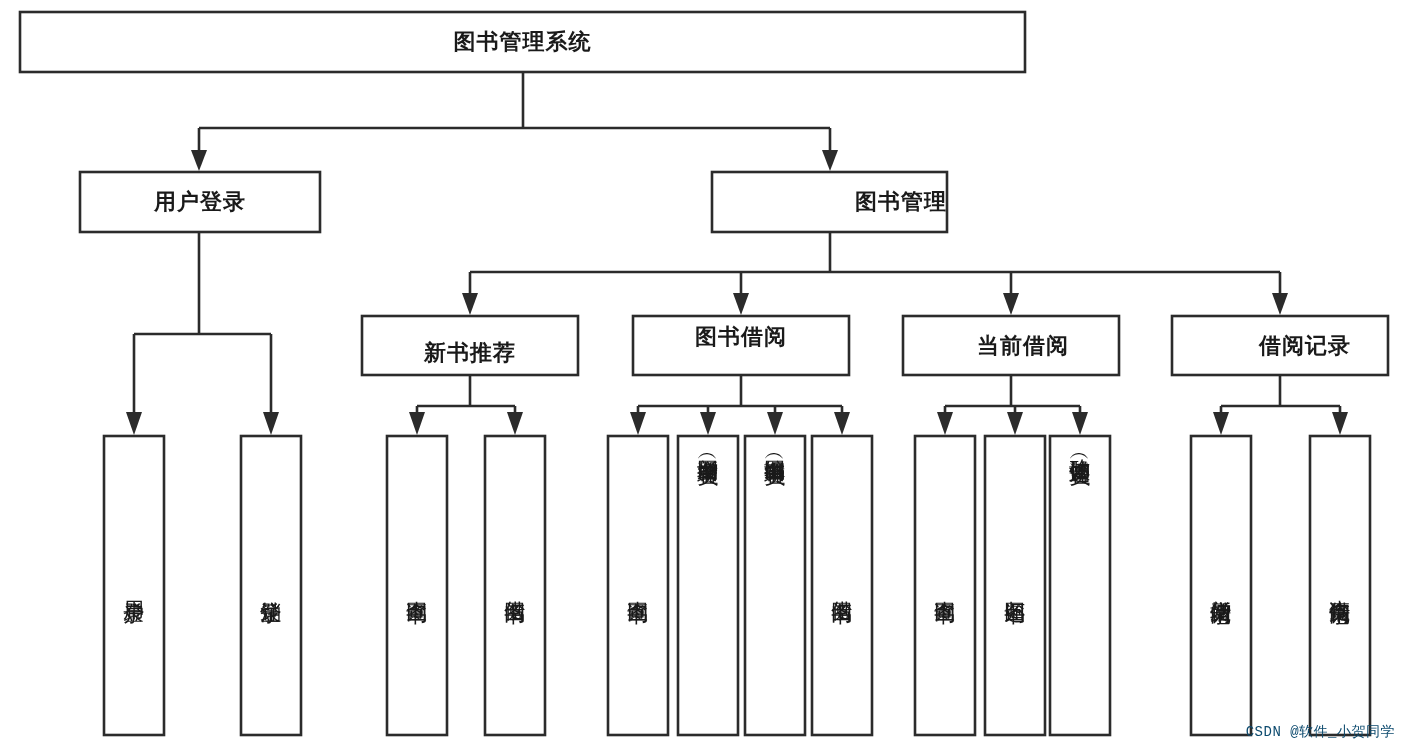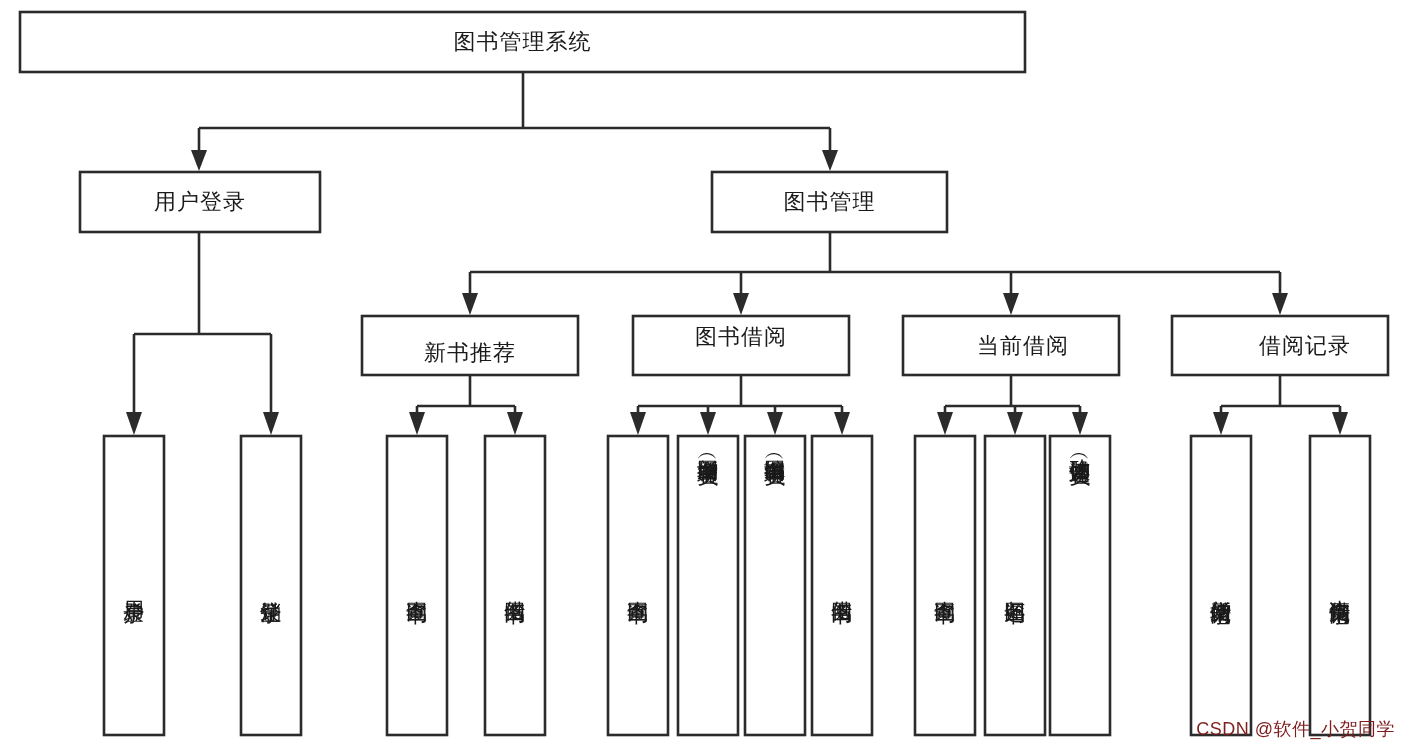--- a/index.html
+++ b/index.html
@@ -38,23 +38,23 @@
     stroke-linecap: butt;
   }
   .arrow-head {
     fill: #2b2b2b;
     stroke: none;
   }
   .watermark {
     position: absolute;
     right: 10px;
     bottom: 6px;
-    font-family: Liberation Sans, sans-serif;
-    font-size: 18px;
-    color: #7f1d1d;
+    font-family: Liberation Mono, monospace;
+    font-size: 14px;
+    color: #0c4a6e;
     letter-spacing: 0.5px;
     white-space: nowrap;
     pointer-events: none;
   }
   .vlabel-wrap {
     position: absolute;
     display: flex;
     align-items: center;
     justify-content: center;
     pointer-events: none;
@@ -68,20 +68,21 @@
     color: #1a1a1a;
     letter-spacing: 1px;
     white-space: nowrap;
   }
   .hlabel-wrap {
     position: absolute;
     display: flex;
     align-items: center;
     justify-content: center;
     pointer-events: none;
+    font-weight: bold;
   }
   .hlabel-text {
     font-family: "Liberation Sans", "DejaVu Sans", sans-serif;
     font-size: 22px;
     color: #1a1a1a;
     letter-spacing: 1px;
     white-space: nowrap;
   }
 </style>
 </head>
@@ -191,21 +192,21 @@
   </svg>
 
   <div class="hlabel-wrap" style="left:20px; top:12px; width:1005px; height:60px;">
     <span class="hlabel-text">图书管理系统</span>
   </div>
 
   <div class="hlabel-wrap" style="left:80px; top:172px; width:240px; height:60px;">
     <span class="hlabel-text">用户登录</span>
   </div>
 
-  <div class="hlabel-wrap" style="left:712px; top:172px; width:235px; height:60px;">
+  <div class="hlabel-wrap" style="left:712px; top:172px; width:235px; height:60px;justify-content:flex-end;">
     <span class="hlabel-text">图书管理</span>
   </div>
 
   <div class="hlabel-wrap" style="left:362px; top:316px; width:216px; height:74px;">
     <span class="hlabel-text">新书推荐</span>
   </div>
 
   <div class="hlabel-wrap" style="left:633px; top:316px; width:216px; height:41px;">
     <span class="hlabel-text">图书借阅</span>
   </div>

